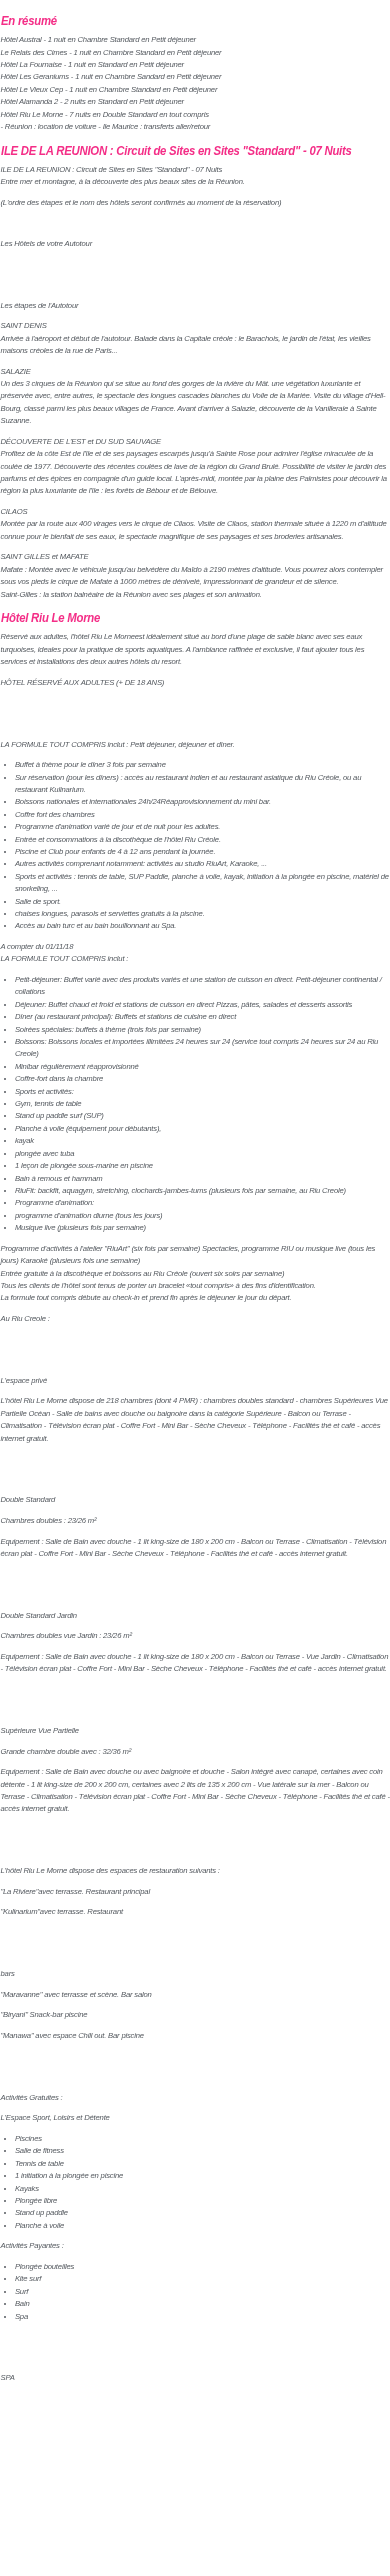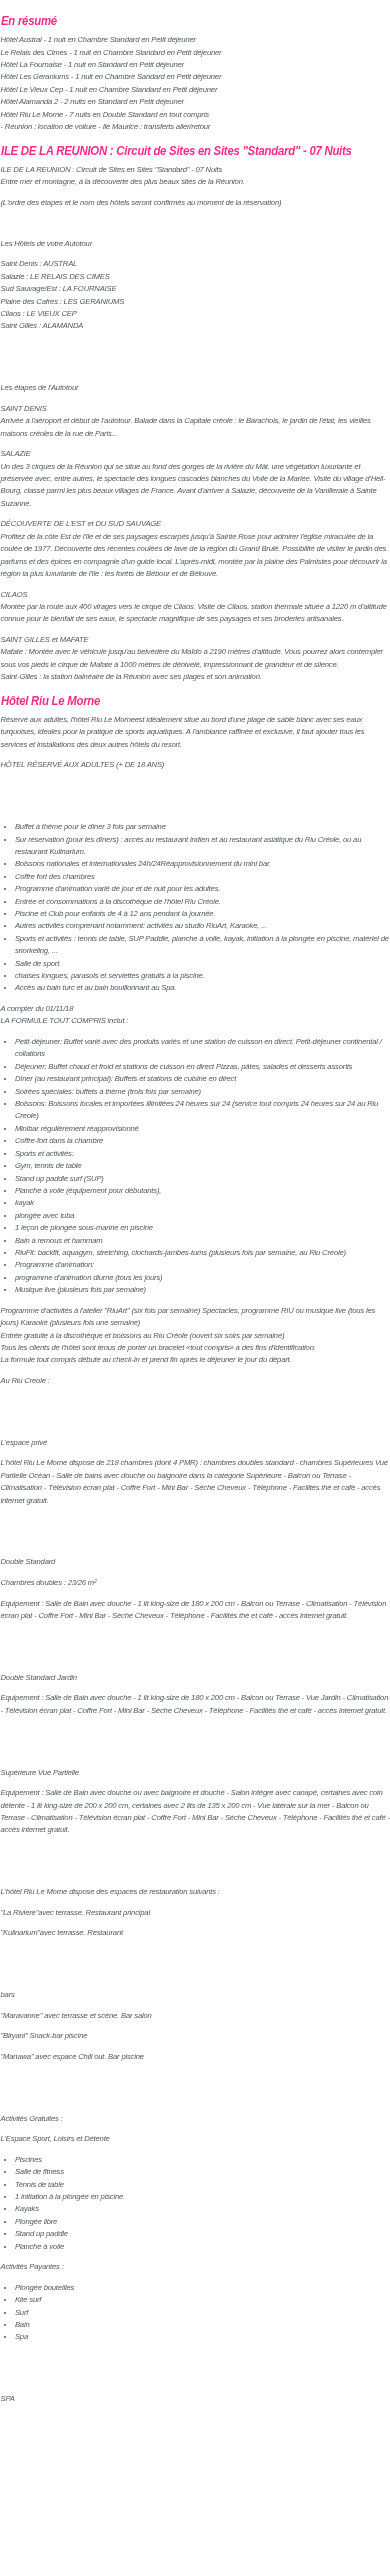--- a/index.html
+++ b/index.html
@@ -51,45 +51,40 @@
 Hôtel Le Vieux Cep - 1 nuit en Chambre Standard en Petit déjeuner
 Hôtel Alamanda 2 - 2 nuits en Standard en Petit déjeuner
 Hôtel Riu Le Morne - 7 nuits en Double Standard en tout compris
 - Réunion : location de voiture - Ile Maurice : transferts aller/retour</p>
     <h1 class="heading" data-name="section-heading">ILE DE LA REUNION : Circuit de Sites en Sites "Standard" - 07 Nuits</h1>
     <p data-name="paragraph">ILE DE LA REUNION : Circuit de Sites en Sites "Standard" - 07 Nuits
 Entre mer et montagne, à la découverte des plus beaux sites de la Réunion.</p>
     <p data-name="paragraph">(L'ordre des étapes et le nom des hôtels seront confirmés au moment de la réservation)</p>
     <p data-name="blank-line">&nbsp;</p>
     <p data-name="paragraph">Les Hôtels de votre Autotour</p>
-    <p data-name="paragraph">Saint Denis : AUSTRAL
-Salazie : LE RELAIS DES CIMES
-Sud Sauvage/Est : LA FOURNAISE
-Plaine des Cafres : LES GERANIUMS
-Cilaos : LE VIEUX CEP
-Saint Gilles : ALAMANDA</p>
     <p data-name="blank-line">&nbsp;</p>
     <p data-name="blank-line">&nbsp;</p>
     <p data-name="paragraph">Les étapes de l'Autotour</p>
     <p data-name="paragraph">SAINT DENIS
 Arrivée à l'aéroport et début de l'autotour. Balade dans la Capitale créole : le Barachois, le jardin de l'état, les vieilles maisons créoles de la rue de Paris...</p>
     <p data-name="paragraph">SALAZIE
 Un des 3 cirques de la Réunion qui se situe au fond des gorges de la rivière du Mât. une végétation luxuriante et préservée avec, entre autres, le spectacle des longues cascades blanches du Voile de la Mariée. Visite du village d'Hell-Bourg, classé parmi les plus beaux villages de France. Avant d'arriver à Salazie, découverte de la Vanilleraie à Sainte Suzanne.</p>
     <p data-name="paragraph">DÉCOUVERTE DE L'EST et DU SUD SAUVAGE
 Profitez de la côte Est de l'île et de ses paysages escarpés jusqu'à Sainte Rose pour admirer l'église miraculée de la coulée de 1977. Découverte des récentes coulées de lave de la région du Grand Brulé. Possibilité de visiter le jardin des parfums et des épices en compagnie d'un guide local. L'après-midi, montée par la plaine des Palmistes pour découvrir la région la plus luxuriante de l'île : les forêts de Bébour et de Bélouve.</p>
     <p data-name="paragraph">CILAOS
 Montée par la route aux 400 virages vers le cirque de Cilaos. Visite de Cilaos, station thermale située à 1220 m d'altitude connue pour le bienfait de ses eaux, le spectacle magnifique de ses paysages et ses broderies artisanales.</p>
     <p data-name="paragraph">SAINT GILLES et MAFATE
 Mafate : Montée avec le véhicule jusqu'au belvédère du Maïdo à 2190 mètres d'altitude. Vous pourrez alors contempler sous vos pieds le cirque de Mafate à 1000 mètres de dénivelé, impressionnant de grandeur et de silence.
 Saint-Gilles : la station balnéaire de la Réunion avec ses plages et son animation.</p>
     <h1 class="heading" data-name="section-heading">Hôtel Riu Le Morne</h1>
     <p data-name="paragraph">Réservé aux adultes, l'hôtel Riu Le Morneest idéalement situé au bord d'une plage de sable blanc avec ses eaux turquoises, ideales pour la pratique de sports aquatiques. A l'ambiance raffinée et exclusive, il faut ajouter tous les services et installations des deux autres hôtels du resort.</p>
     <p data-name="paragraph">HÔTEL RÉSERVÉ AUX ADULTES (+ DE 18 ANS)</p>
     <p data-name="blank-line">&nbsp;</p>
     <p data-name="blank-line">&nbsp;</p>
+    <p data-name="paragraph">LA FORMULE TOUT COMPRIS inclut : Petit déjeuner, déjeuner et dîner.</p>
     <ul data-name="bullet-list">
       <li data-name="list-item">Buffet à thème pour le dîner 3 fois par semaine</li>
       <li data-name="list-item">Sur réservation (pour les dîners) : accès au restaurant indien et au restaurant asiatique du Riu Créole, ou au restaurant Kulinarium.</li>
       <li data-name="list-item">Boissons nationales et internationales 24h/24Réapprovisionnement du mini bar.</li>
       <li data-name="list-item">Coffre fort des chambres</li>
       <li data-name="list-item">Programme d'animation varié de jour et de nuit pour les adultes.</li>
       <li data-name="list-item">Entrée et consommations à la discothèque de l'hôtel Riu Créole.</li>
       <li data-name="list-item">Piscine et Club pour enfants de 4 à 12 ans pendant la journée.</li>
       <li data-name="list-item">Autres activités comprenant notamment: activités au studio RiuArt, Karaoke, ...</li>
       <li data-name="list-item">Sports et activités : tennis de table, SUP Paddle, planche à voile, kayak, initiation à la plongée en piscine, matériel de snorkeling, ...</li>
@@ -130,24 +125,26 @@
     <p data-name="paragraph">L'espace privé</p>
     <p data-name="paragraph">L'hôtel Riu Le Morne dispose de 218 chambres (dont 4 PMR) : chambres doubles standard - chambres Supérieures Vue Partielle Océan - Salle de bains avec douche ou baignoire dans la catégorie Supérieure - Balcon ou Terrase - Climatisation - Télévision écran plat - Coffre Fort - Mini Bar - Sèche Cheveux - Téléphone - Facilités thé et café - accès internet gratuit.</p>
     <p data-name="blank-line">&nbsp;</p>
     <p data-name="blank-line">&nbsp;</p>
     <p data-name="paragraph">Double Standard</p>
     <p data-name="paragraph">Chambres doubles : 23/26 m²</p>
     <p data-name="paragraph">Equipement : Salle de Bain avec douche - 1 lit king-size de 180 x 200 cm - Balcon ou Terrase - Climatisation - Télévision écran plat - Coffre Fort - Mini Bar - Sèche Cheveux - Téléphone - Facilités thé et café - accès internet gratuit.</p>
     <p data-name="blank-line">&nbsp;</p>
     <p data-name="blank-line">&nbsp;</p>
     <p data-name="paragraph">Double Standard Jardin</p>
+    <p data-name="paragraph">Chambres doubles vue Jardin : 23/26 m²</p>
     <p data-name="paragraph">Equipement : Salle de Bain avec douche - 1 lit king-size de 180 x 200 cm - Balcon ou Terrase - Vue Jardin - Climatisation - Télévision écran plat - Coffre Fort - Mini Bar - Sèche Cheveux - Téléphone - Facilités thé et café - accès internet gratuit.</p>
     <p data-name="blank-line">&nbsp;</p>
     <p data-name="blank-line">&nbsp;</p>
     <p data-name="paragraph">Supérieure Vue Partielle</p>
+    <p data-name="paragraph">Grande chambre double avec : 32/36 m²</p>
     <p data-name="paragraph">Equipement : Salle de Bain avec douche ou avec baignoire et douche - Salon intégré avec canapé, certaines avec coin détente - 1 lit king-size de 200 x 200 cm, certaines avec 2 lits de 135 x 200 cm - Vue latérale sur la mer - Balcon ou Terrase - Climatisation - Télévision écran plat - Coffre Fort - Mini Bar - Sèche Cheveux - Téléphone - Facilités thé et café - accès internet gratuit.</p>
     <p data-name="blank-line">&nbsp;</p>
     <p data-name="blank-line">&nbsp;</p>
     <p data-name="paragraph">L'hôtel Riu Le Morne dispose des espaces de restauration suivants :</p>
     <p data-name="paragraph">"La Riviere"avec terrasse. Restaurant principal</p>
     <p data-name="paragraph">"Kulinarium"avec terrasse. Restaurant</p>
     <p data-name="blank-line">&nbsp;</p>
     <p data-name="blank-line">&nbsp;</p>
     <p data-name="paragraph">bars</p>
     <p data-name="paragraph">"Maravanne" avec terrasse et scène. Bar salon</p>

